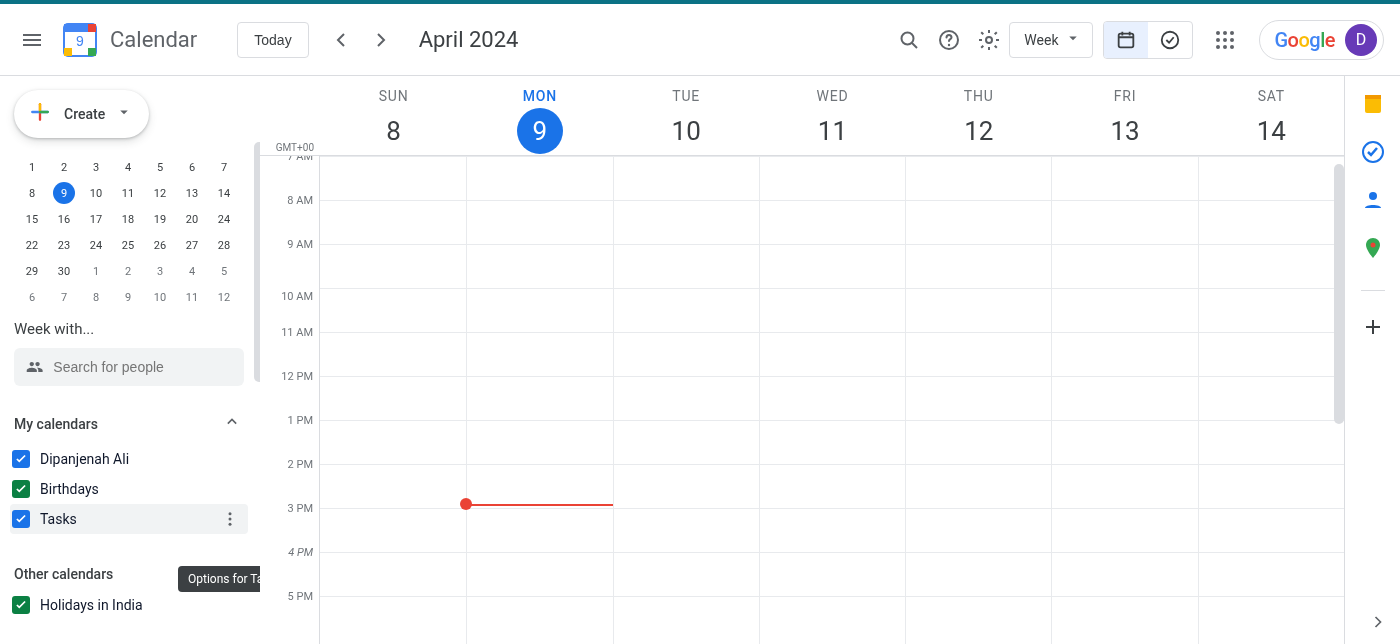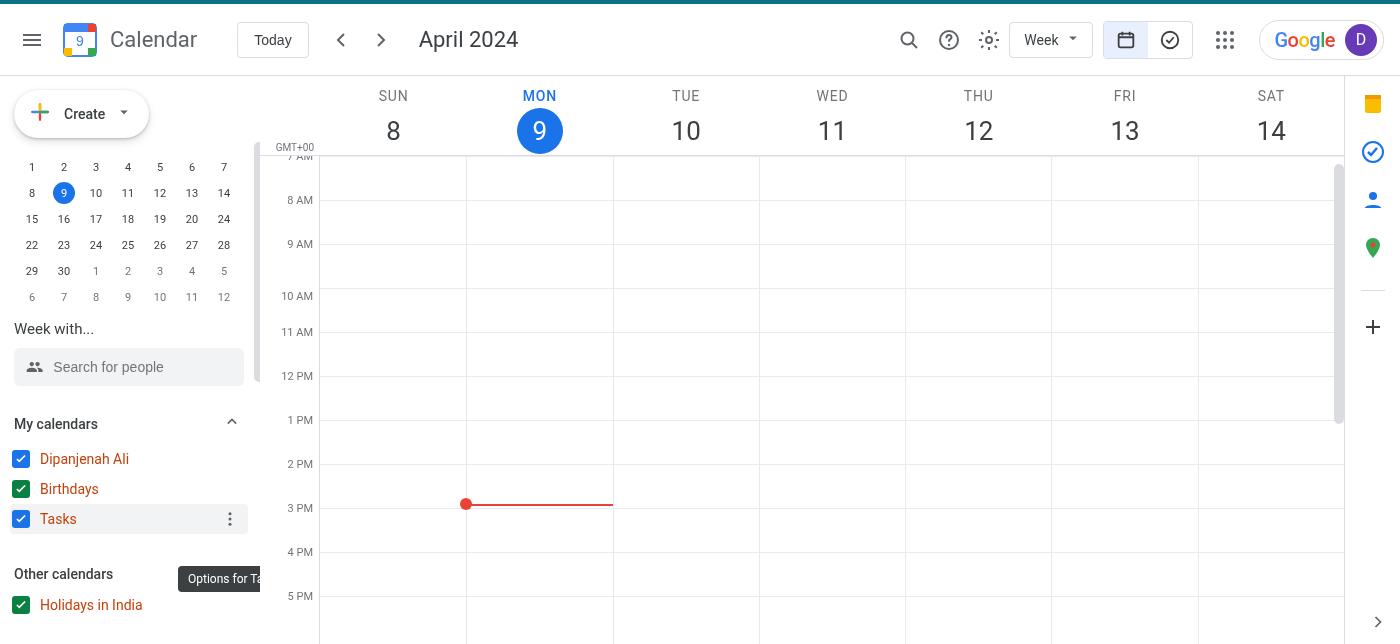--- a/index.html
+++ b/index.html
@@ -67,21 +67,21 @@
     background:#f1f3f4; border-radius:6px; height:38px; display:flex; align-items:center; gap:10px;
     padding:0 12px; color:#5f6368; cursor:text; margin:0 4px 18px 4px;
   }
   .search-people input { border:none; background:transparent; outline:none; font-size:14px; color:#3c4043; width:100%; }
   .section-row { display:flex; align-items:center; justify-content:space-between; padding:8px 6px 8px 4px; cursor:pointer;}
   .section-title { font-size:14px; font-weight:500; color:#3c4043; }
   .cal-item { display:flex; align-items:center; gap:10px; padding:6px 2px; position:relative; border-radius:4px;}
   .cal-item.hover { background:#f1f3f4; }
   .cal-checkbox { width:18px; height:18px; border-radius:3px; display:flex; align-items:center; justify-content:center; }
   .cal-checkbox svg { width:14px; height:14px; fill:#fff; }
-  .cal-label { font-size:14px; color:#c2410c; }
+  .cal-label { font-size:14px; color:#0f172a; }
   .cal-opts { position:absolute; right:6px; width:24px; height:24px; display:flex; align-items:center; justify-content:center; cursor:pointer;}
   .tooltip {
     position:absolute; left:178px; top:490px; background:#3c4043; color:#fff; font-size:12px;
     padding:6px 10px; border-radius:4px; white-space:nowrap; z-index:10;
   }
   .sidebar-scroll-track { position:absolute; right:-6px; top:66px; width:14px; bottom:0; background:transparent; }
   .sidebar-scroll-thumb { position:absolute; top:0; width:10px; left:2px; height:240px; background:#dadce0; border-radius:6px; }
 
   
   .grid-wrap { flex:1; display:flex; flex-direction:column; position:relative; }
@@ -380,21 +380,21 @@
       <div class="gutter-col" id="gutter-col">
           <div class="hour-label" style="top: 0px;">7 AM</div>
           <div class="hour-label" style="top: 44px;">8 AM</div>
           <div class="hour-label" style="top: 88px;">9 AM</div>
           <div class="hour-label" style="top: 140px;">10 AM</div>
           <div class="hour-label" style="top: 176px;">11 AM</div>
           <div class="hour-label" style="top: 220px;">12 PM</div>
           <div class="hour-label" style="top: 264px;">1 PM</div>
           <div class="hour-label" style="top: 308px;">2 PM</div>
           <div class="hour-label" style="top: 352px;">3 PM</div>
-          <div class="hour-label" style="top: 396px;">4 PM</div>
+          <div class="hour-label" style="top: 396px; font-style: italic;">4 PM</div>
           <div class="hour-label" style="top: 440px;">5 PM</div>
         </div>
       <div class="days-col" id="days-col">
           <div class="hour-line" style="top: 0px;"></div>
           <div class="hour-line" style="top: 44px;"></div>
           <div class="hour-line" style="top: 88px;"></div>
           <div class="hour-line" style="top: 132px;"></div>
           <div class="hour-line" style="top: 176px;"></div>
           <div class="hour-line" style="top: 220px;"></div>
           <div class="hour-line" style="top: 264px;"></div>

